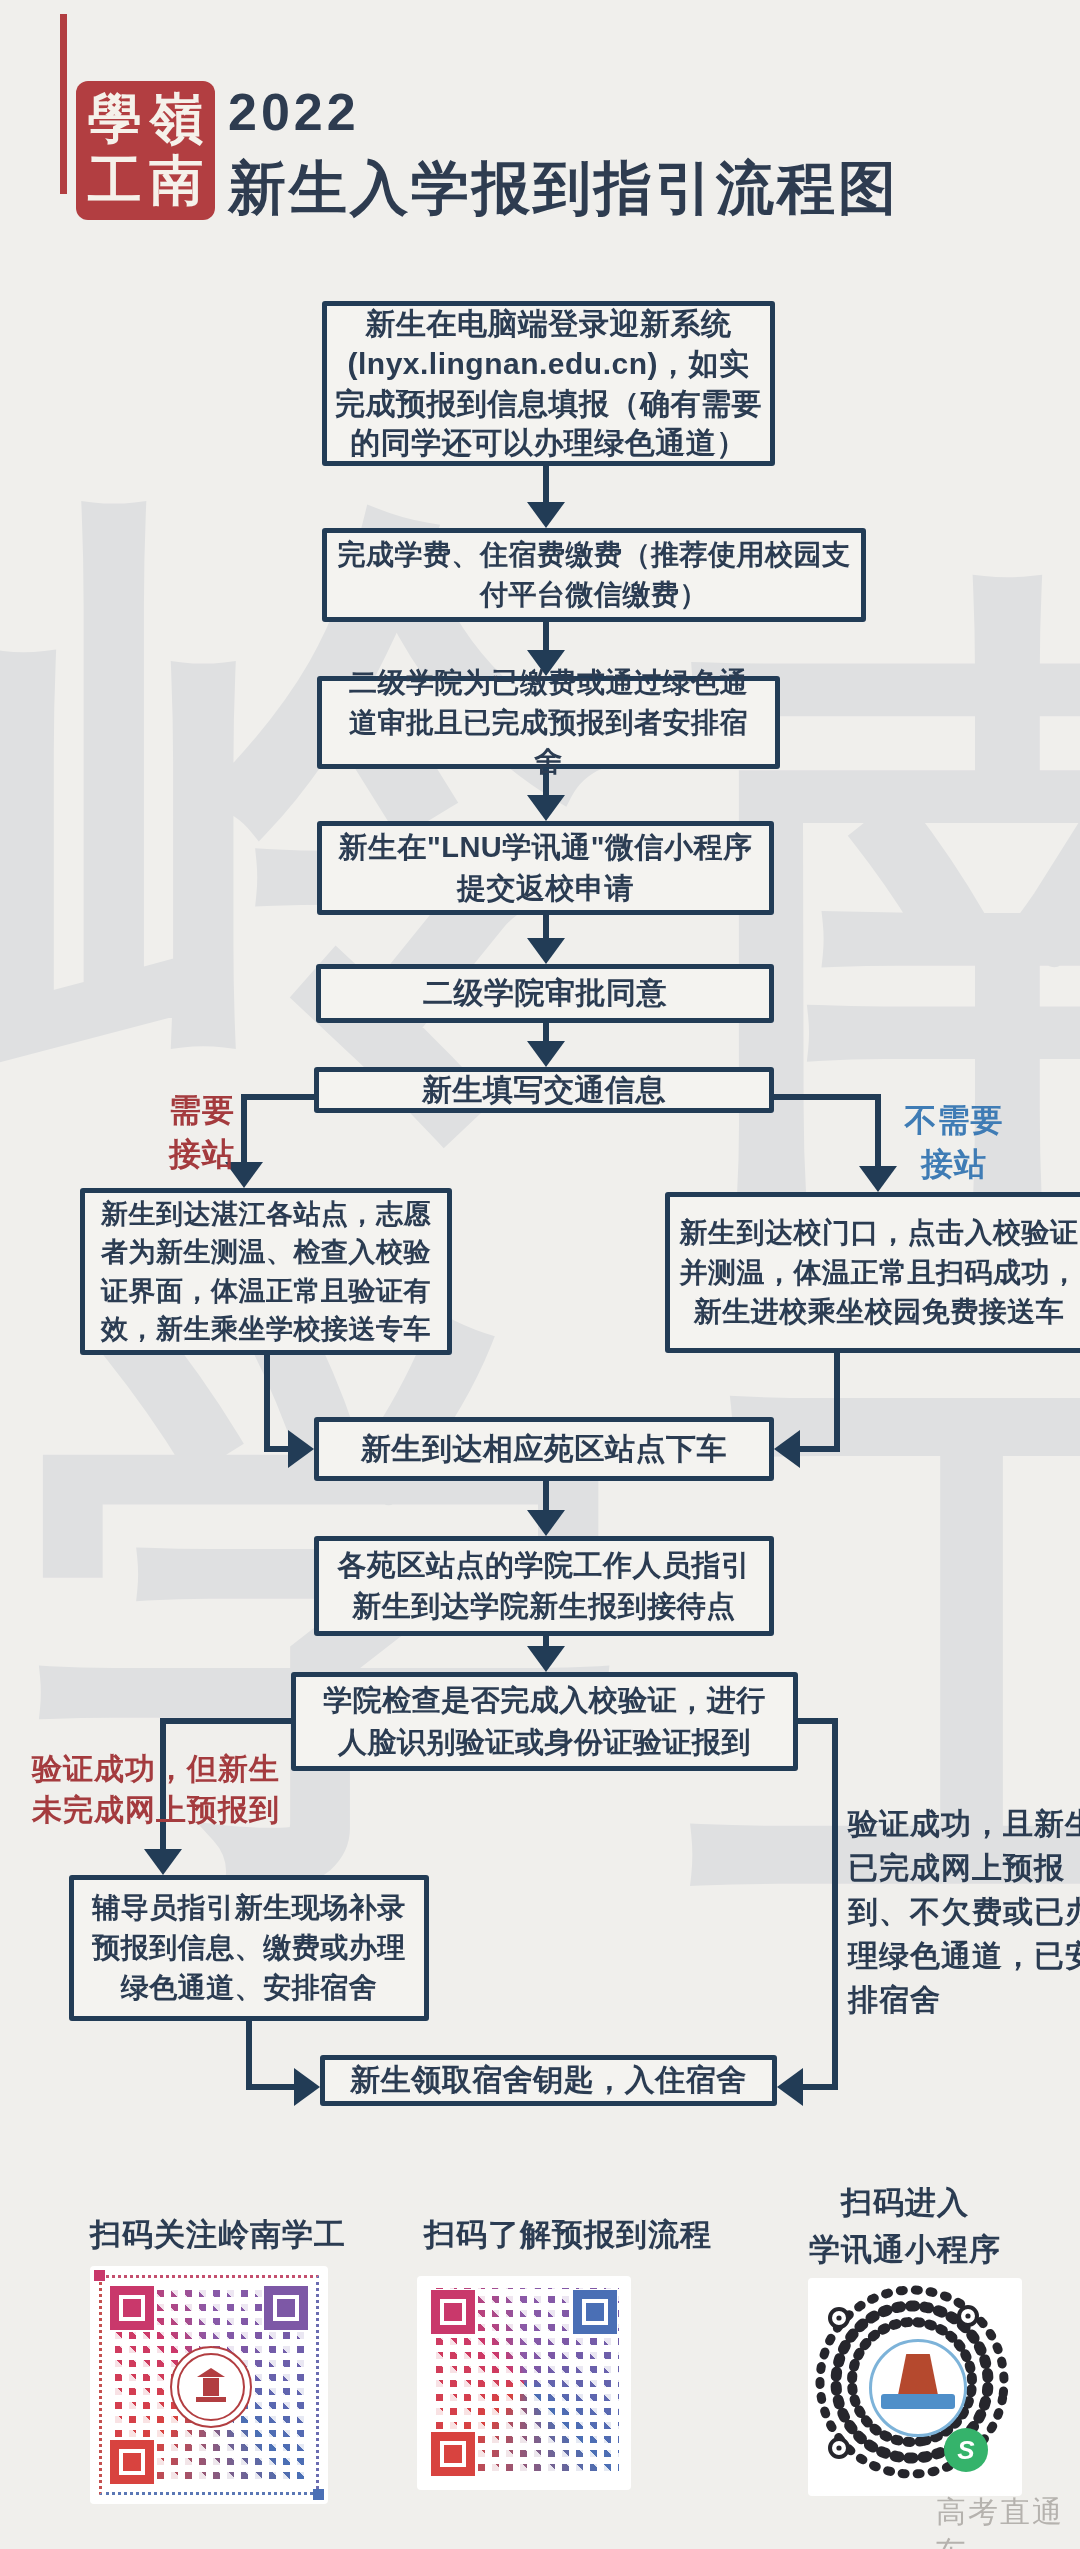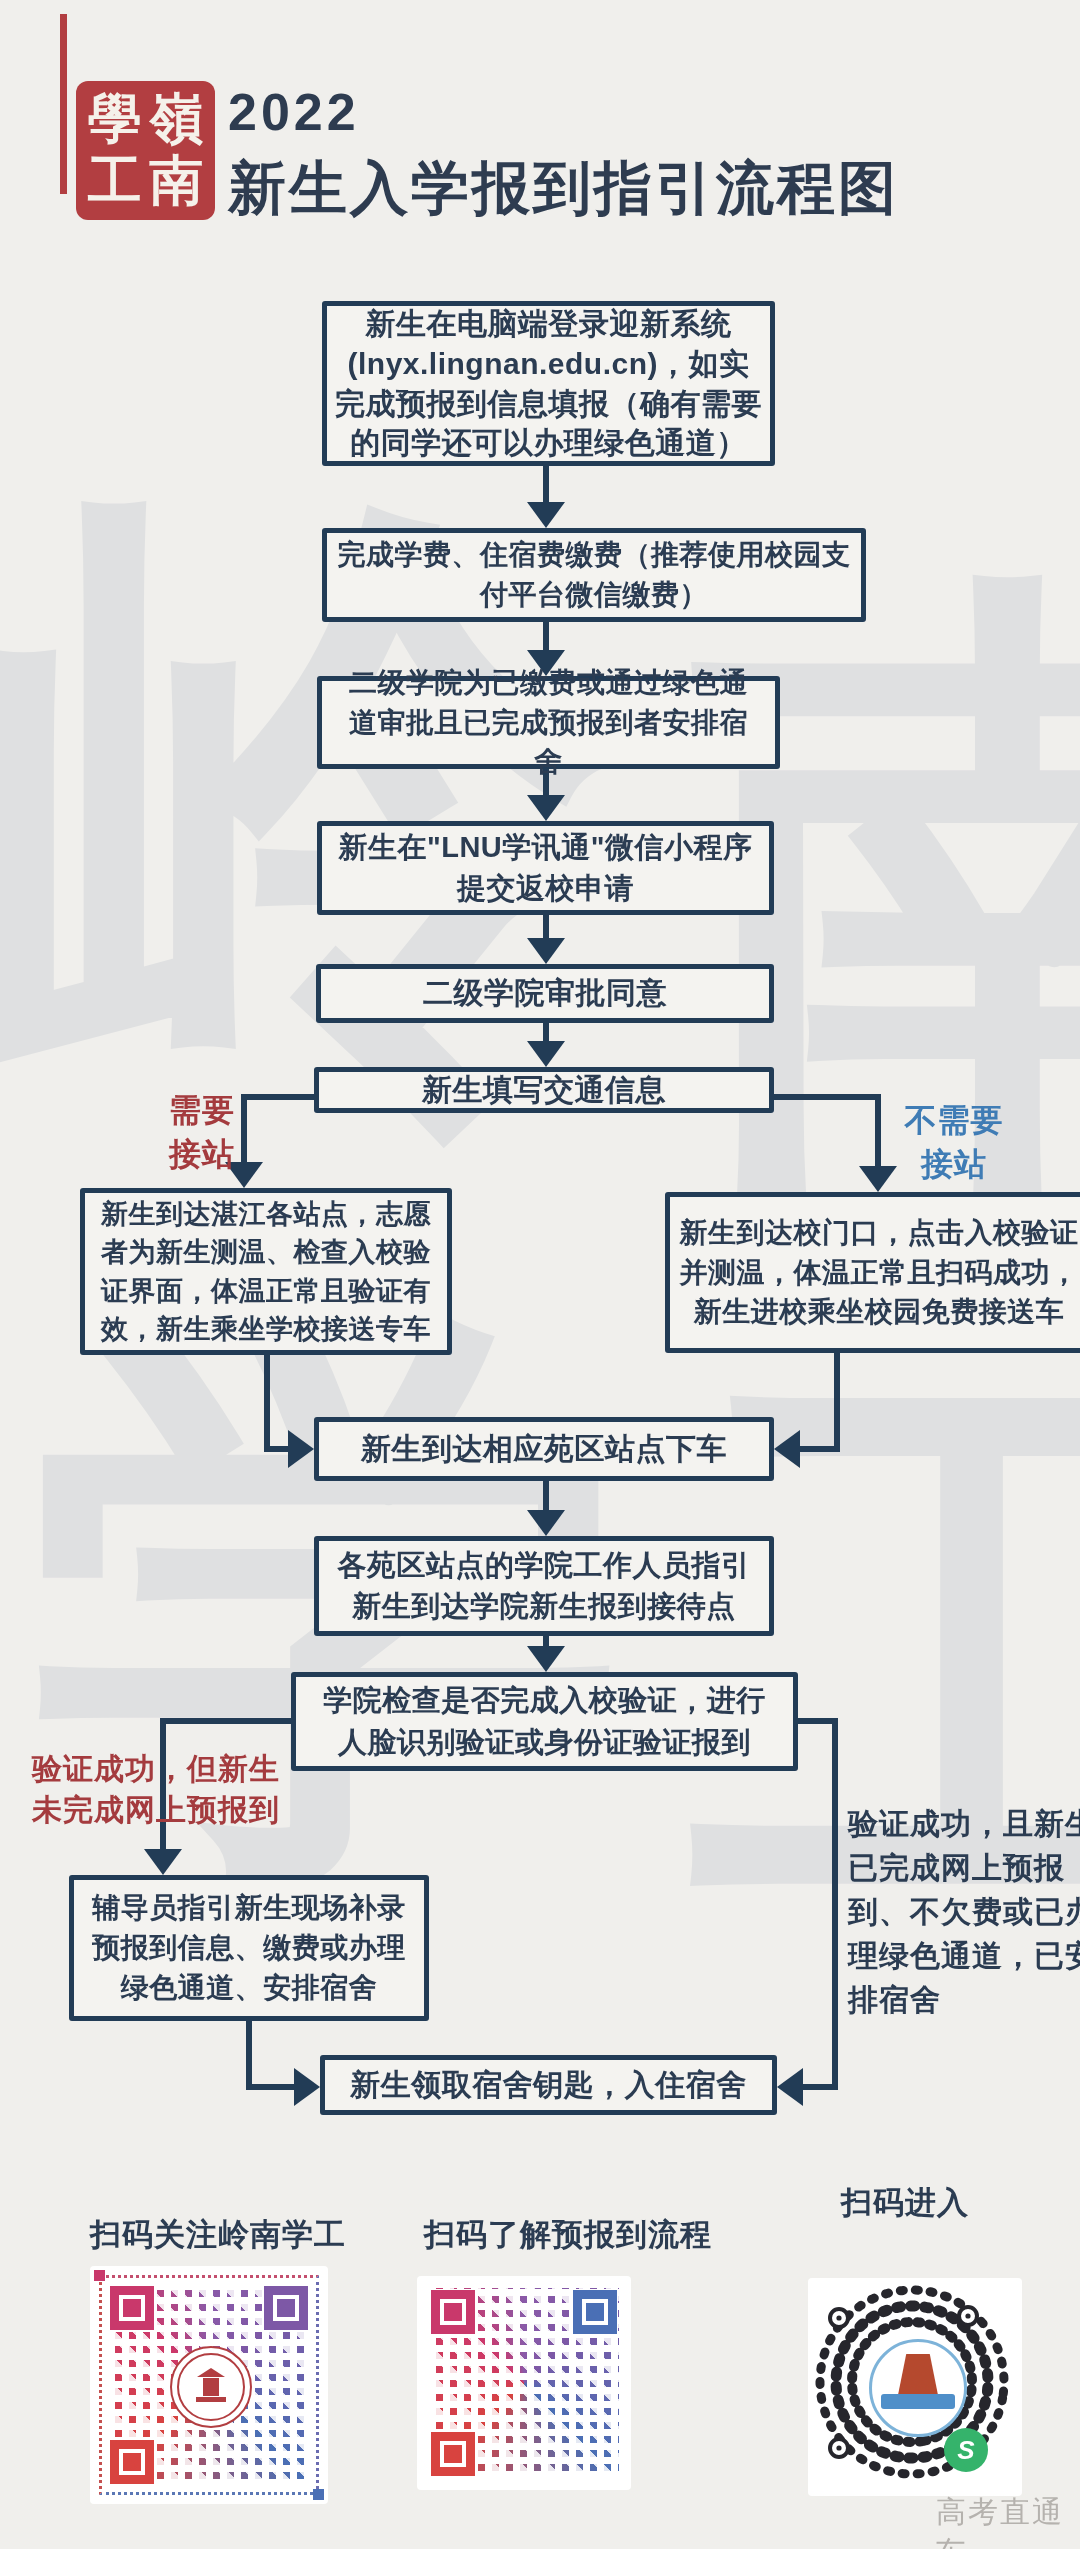--- a/index.html
+++ b/index.html
@@ -118,21 +118,21 @@
 </div>
 <div class="box" style="left:314px;top:1536px;width:460px;height:100px;font-size:29px;padding:0 14px;">
   <span>各苑区站点的学院工作人员指引新生到达学院新生报到接待点</span>
 </div>
 <div class="box" style="left:291px;top:1672px;width:507px;height:99px;font-size:29px;padding:0 20px;">
   <span>学院检查是否完成入校验证，进行人脸识别验证或身份证验证报到</span>
 </div>
 <div class="box" style="left:69px;top:1875px;width:360px;height:146px;font-size:28px;padding:0 18px;">
   <span>辅导员指引新生现场补录预报到信息、缴费或办理绿色通道、安排宿舍</span>
 </div>
-<div class="box" style="left:320px;top:2055px;width:457px;height:60px;font-size:30px;">
+<div class="box" style="left:320px;top:2055px;width:457px;height:51px;font-size:30px;">
   <span>新生领取宿舍钥匙，入住宿舍</span>
 </div>
 
 <div class="ln" style="left:543px;top:466px;width:6px;height:36px;"></div>
 <div class="ah down" style="left:527px;top:502px;"></div>
 <div class="ln" style="left:543px;top:622px;width:6px;height:28px;"></div>
 <div class="ah down" style="left:527px;top:650px;"></div>
 <div class="ln" style="left:543px;top:769px;width:6px;height:26px;"></div>
 <div class="ah down" style="left:527px;top:795px;"></div>
 <div class="ln" style="left:543px;top:915px;width:6px;height:23px;"></div>
@@ -174,20 +174,21 @@
 <div class="slabel navy" style="left:848px;top:1802px;width:248px;font-size:30px;">验证成功，且新生已完成网上预报到、不欠费或已办理绿色通道，已安排宿舍</div>
 
 <div class="ln" style="left:246px;top:2021px;width:6px;height:69px;"></div>
 <div class="ln" style="left:246px;top:2084px;width:48px;height:6px;"></div>
 <div class="ah right" style="left:294px;top:2068px;"></div>
 
 <div class="qr-caption" style="left:65px;top:2212px;width:306px;">扫码关注岭南学工</div>
 <div class="qr-caption" style="left:415px;top:2212px;width:306px;">扫码了解预报到流程</div>
 <div class="qr-caption" style="left:775px;top:2180px;width:260px;">
   <div>扫码进入</div>
+  <div>学讯通小程序</div>
 </div>
 
 <div class="qr-card" style="left:90px;top:2266px;width:238px;height:238px;">
   <div class="qr1-frame"></div>
   <div class="qr1-sq" style="left:4px;top:4px;background:#c9386b;"></div>
   <div class="qr1-sq" style="right:4px;bottom:4px;background:#4a6fb5;"></div>
   <div class="qr-grad" style="inset:18px;"></div>
   <div class="qrf" style="left:20px;top:20px;border-color:#c9386b;">
       <i style="background:#c9386b;"></i>
     </div>

